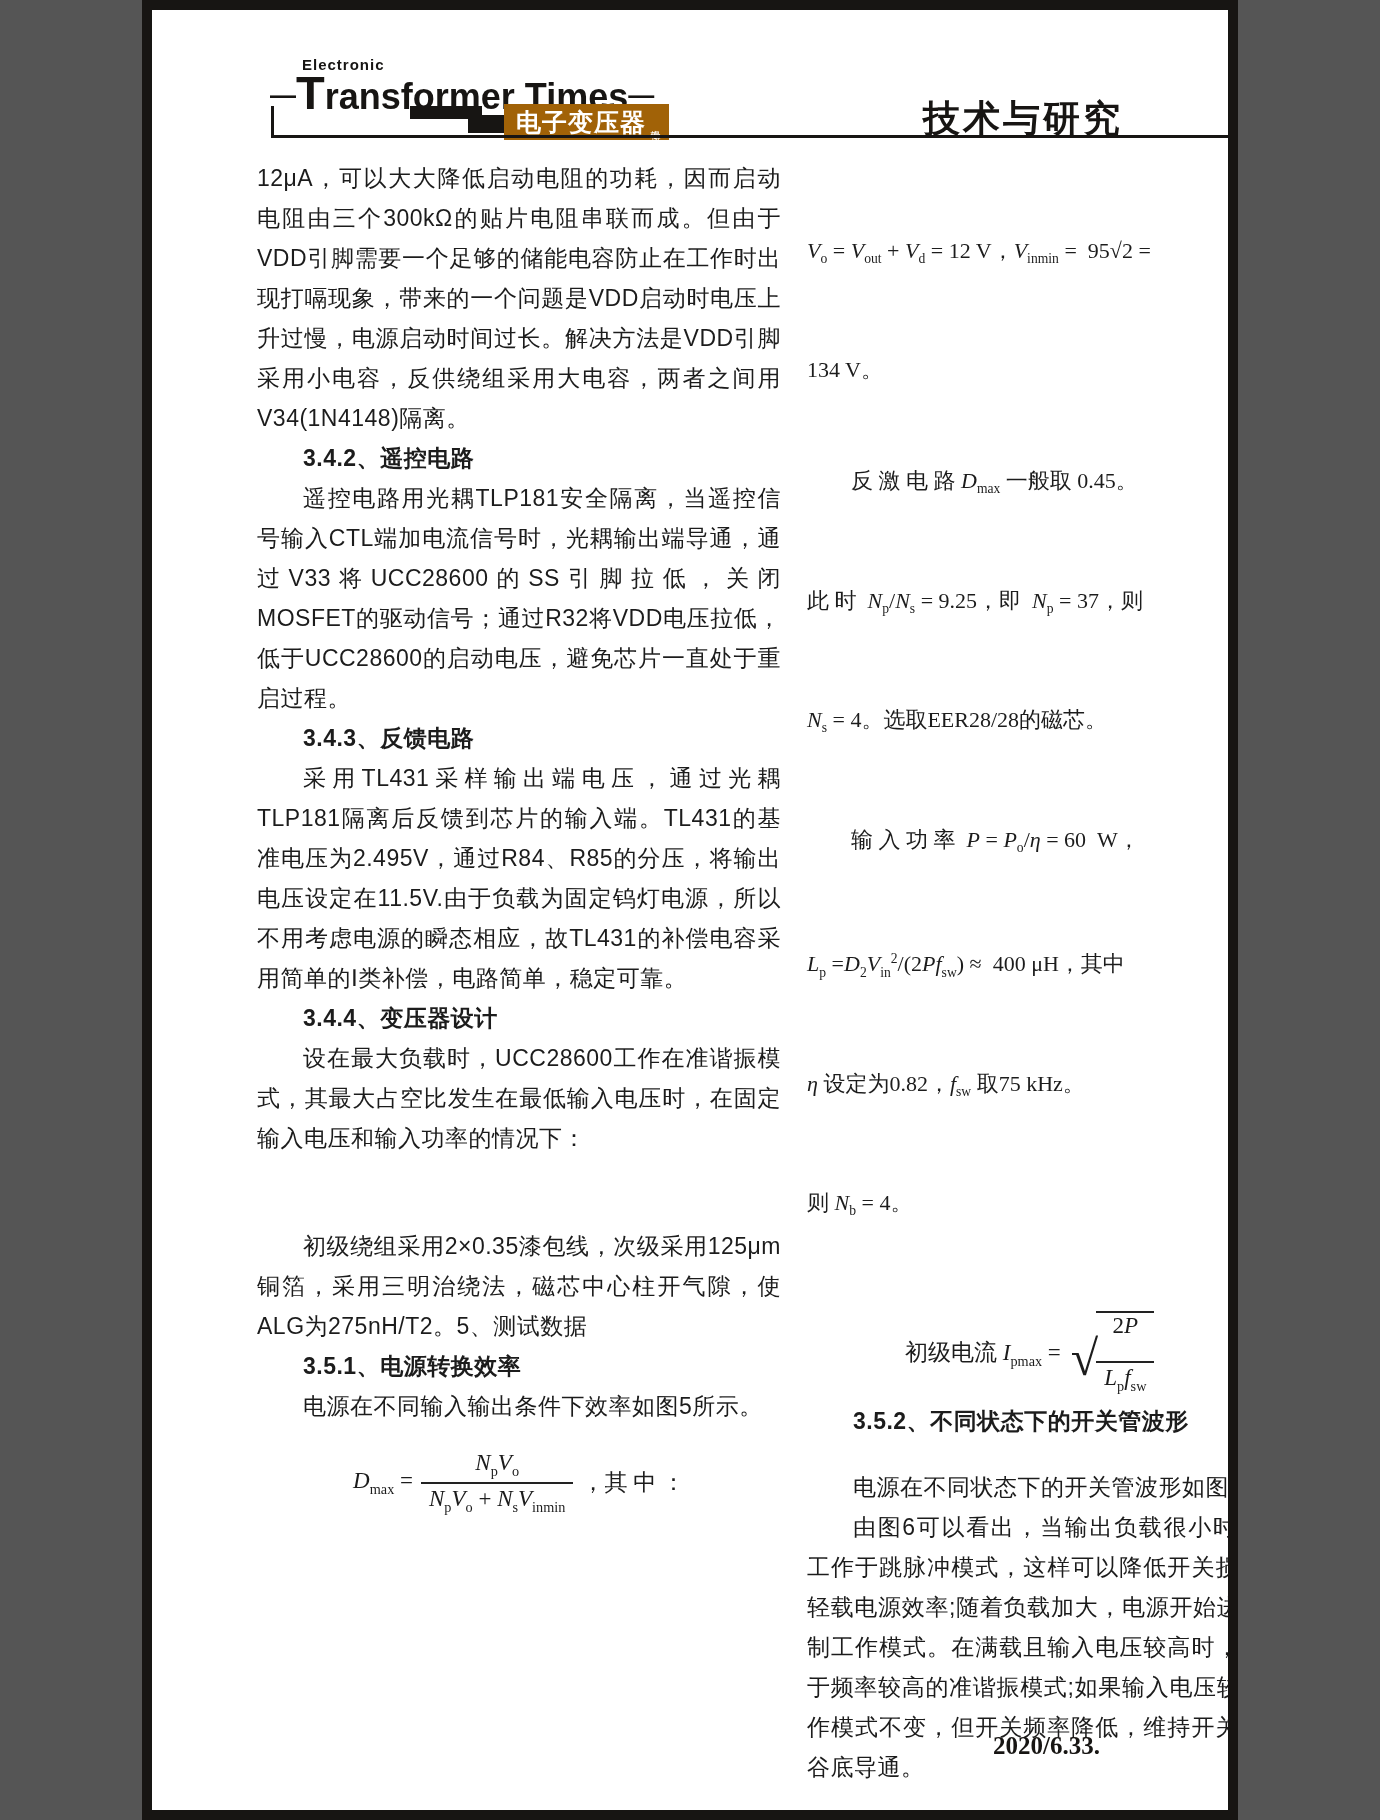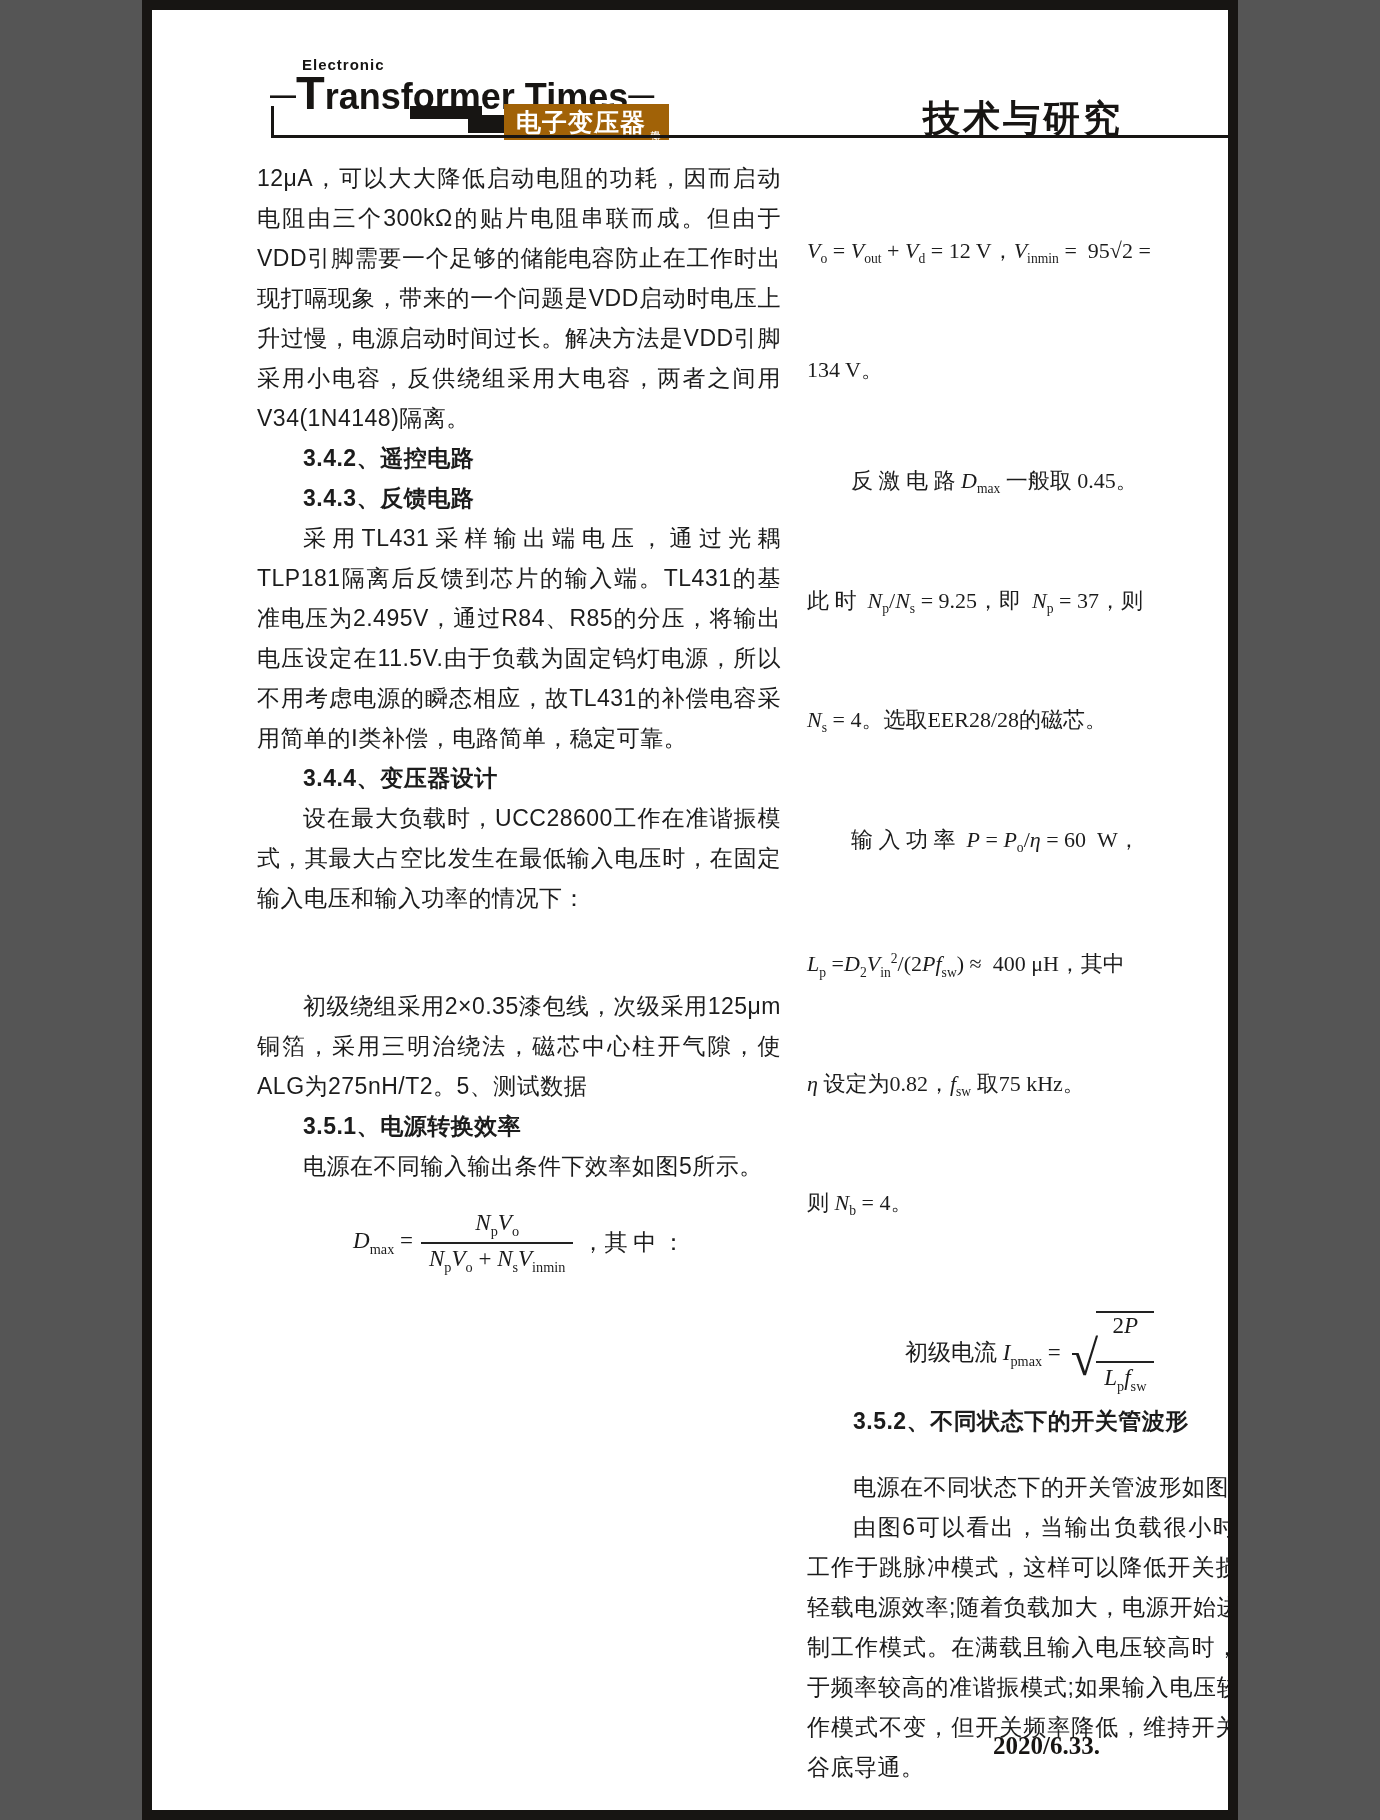--- a/index.html
+++ b/index.html
@@ -73,20 +73,21 @@
     <span class="brand-main">电子变压器</span>
     <span class="brand-small">专辑</span>
   </div>
   <div class="hdr-rule"></div>
   <div class="hdr-rule-step"></div>
   <div class="section-title">技术与研究</div>
 
   <div class="col col-left">
     <p>12μA，可以大大降低启动电阻的功耗，因而启动电阻由三个300kΩ的贴片电阻串联而成。但由于VDD引脚需要一个足够的储能电容防止在工作时出现打嗝现象，带来的一个问题是VDD启动时电压上升过慢，电源启动时间过长。解决方法是VDD引脚采用小电容，反供绕组采用大电容，两者之间用V34(1N4148)隔离。</p>
     <p class="hsec h342">3.4.2、遥控电路</p>
+    <p class="indent">遥控电路用光耦TLP181安全隔离，当遥控信号输入CTL端加电流信号时，光耦输出端导通，通过V33将UCC28600的SS引脚拉低，关闭MOSFET的驱动信号；通过R32将VDD电压拉低，低于UCC28600的启动电压，避免芯片一直处于重启过程。</p>
     <p class="hsec h343">3.4.3、反馈电路</p>
     <p class="indent">采用TL431采样输出端电压，通过光耦TLP181隔离后反馈到芯片的输入端。TL431的基准电压为2.495V，通过R84、R85的分压，将输出电压设定在11.5V.由于负载为固定钨灯电源，所以不用考虑电源的瞬态相应，故TL431的补偿电容采用简单的Ⅰ类补偿，电路简单，稳定可靠。</p>
     <p class="hsec h344">3.4.4、变压器设计</p>
     <p class="indent">设在最大负载时，UCC28600工作在准谐振模式，其最大占空比发生在最低输入电压时，在固定输入电压和输入功率的情况下：</p>
     <p class="indent p-winding">初级绕组采用2×0.35漆包线，次级采用125μm铜箔，采用三明治绕法，磁芯中心柱开气隙，使ALG为275nH/T2。5、测试数据</p>
     <p class="hsec h351">3.5.1、电源转换效率</p>
     <p class="indent">电源在不同输入输出条件下效率如图5所示。</p>
     <div class="formula-row formula-dmax">
       <span><i>D</i><sub>max</sub> =</span>
       <span class="frac">

